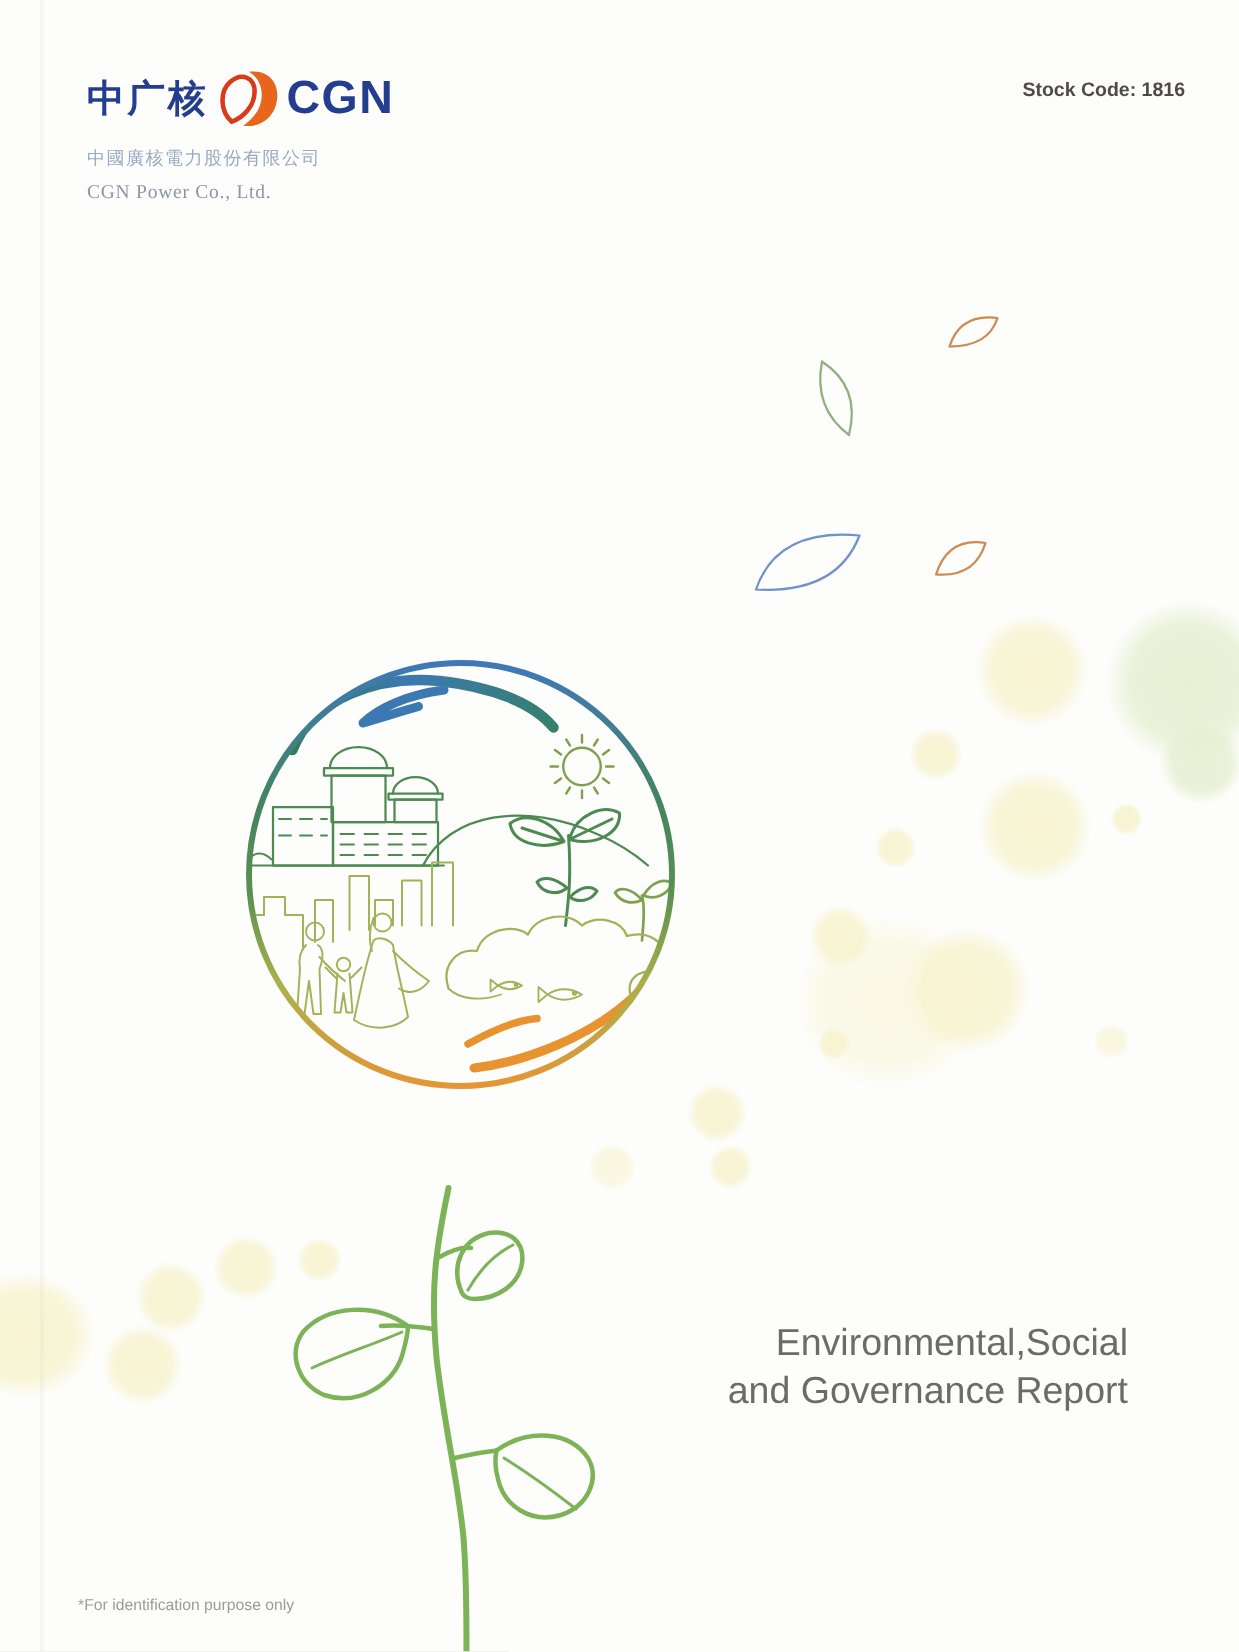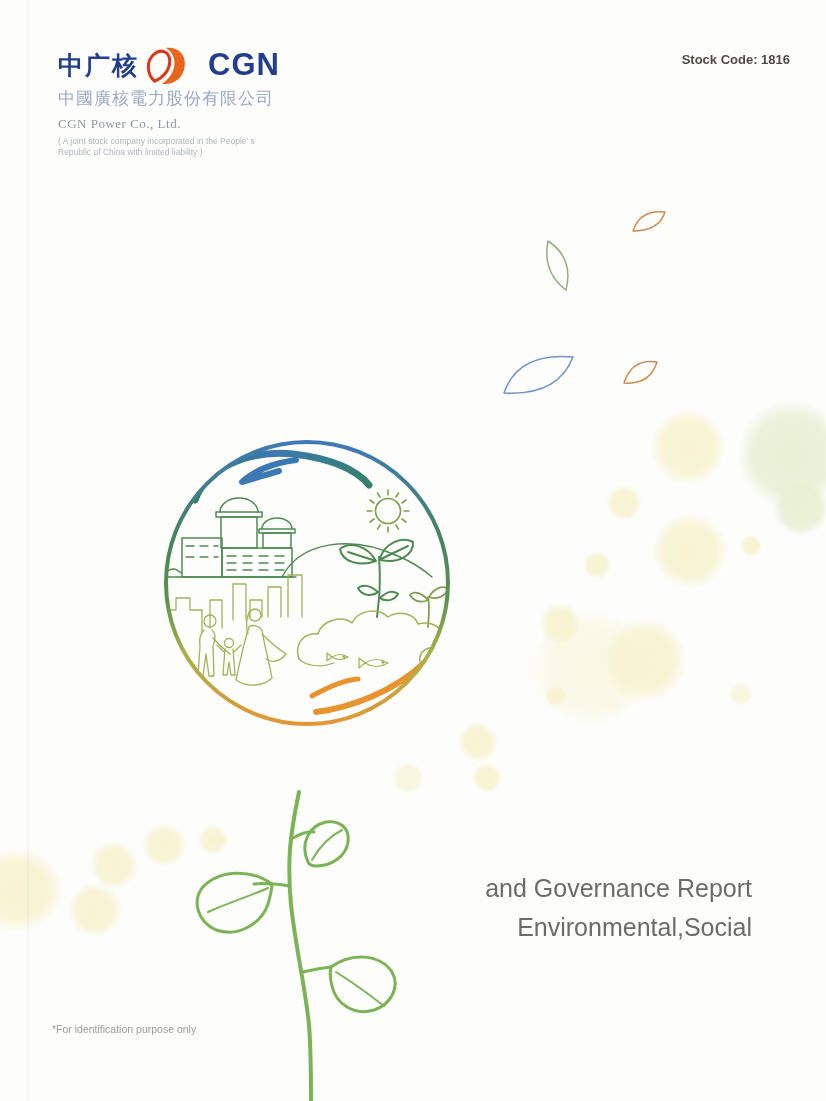--- a/index.html
+++ b/index.html
@@ -14,35 +14,35 @@
     background:linear-gradient(to right, rgba(160,160,155,0.12), rgba(255,255,255,0));
     pointer-events:none;z-index:3;
   }
   .abs{position:absolute;}
   svg{display:block;}
 
   
   .logo{left:58px;top:46px;z-index:2;}
   .logo-row{display:flex;align-items:center;}
   .logo-cn{font-size:25px;font-weight:bold;color:var(--brand-navy);letter-spacing:2px;}
-  .logo-latin{font-size:31px;font-weight:bold;color:var(--brand-navy);letter-spacing:1px;margin-left:19px;}
+  .logo-latin{font-size:31px;font-weight:bold;color:var(--brand-navy);letter-spacing:1px;margin-left:2px;}
   .logo-mark{width:44px;height:38px;margin:0 2px 0 4px;}
-  .company-cn{margin-top:3px;font-size:17px;color:var(--company-cn-gray-blue);letter-spacing:1px;}
+  .company-cn{margin-top:13px;font-size:12px;color:var(--company-cn-gray-blue);letter-spacing:1px;}
   .company-en{margin-top:6px;font-size:13px;color:var(--company-en-gray);letter-spacing:0.5px;font-family:Liberation Serif, serif;}
   .inc-note{margin-top:4px;font-size:8.5px;line-height:10.5px;color:var(--note-gray);}
   .stock-code{right:36px;top:52px;font-size:13px;font-weight:600;color:var(--stock-code-gray);z-index:2;}
 
   
   .title-block{right:74px;top:872px;text-align:right;z-index:2;}
   .report-year{font-size:58px;font-weight:bold;color:var(--year-blue);letter-spacing:-1px;line-height:1;}
   .report-line{font-size:25px;color:var(--title-gray);line-height:32px;}
   .report-line.first{margin-top:7px;}
 
   
-  .footnote{left:52px;top:1023px;font-size:10.5px;color:var(--footnote-gray);z-index:2;}
+  .footnote{left:52px;top:1064px;font-size:10.5px;color:var(--footnote-gray);z-index:2;}
 
   
   .art{left:0;top:0;z-index:1;}
   .ln{fill:none;stroke-linecap:round;stroke-linejoin:round;}
 </style>
 </head>
 <body>
 
 <div id="page">
 
@@ -275,28 +275,24 @@
     <div class="logo-row">
       <span class="logo-cn">中广核</span>
       <svg class="logo-mark" viewBox="0 0 46 40">
         <path d="M24,2 C38,0 47,11 43,25 C40,36 30,41 20,40 C28,34 33,27 33,18 C33,10 29,5 24,2 Z" fill="#E8661C"></path>
         <path d="M12,37 C4,30 3,16 11,9 C19,2 28,6 28,16 C28,26 20,34 12,37 Z" fill="none" stroke="#D93A1B" stroke-width="3.2"></path>
       </svg>
       <span class="logo-latin">CGN</span>
     </div>
     <div class="company-cn">中國廣核電力股份有限公司</div>
     <div class="company-en">CGN Power Co., Ltd.</div>
-    <div class="inc-note">
-      <div>( A joint stock company incorporated in the People' s</div>
-      <div>Republic of China with limited liability )</div>
-    </div>
   </div>
 
   <div class="abs stock-code">Stock Code: 1816</div>
 
   <div class="abs title-block">
+    <div class="report-line first">Environmental,Social</div>
     <div class="report-line">and Governance Report</div>
-    <div class="report-line first">Environmental,Social</div>
   </div>
 
   <div class="abs footnote">*For identification purpose only</div>
 
 </div>
 
 </body></html>

